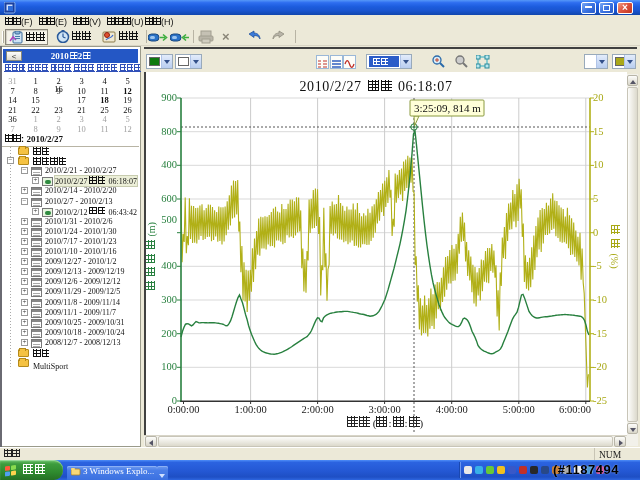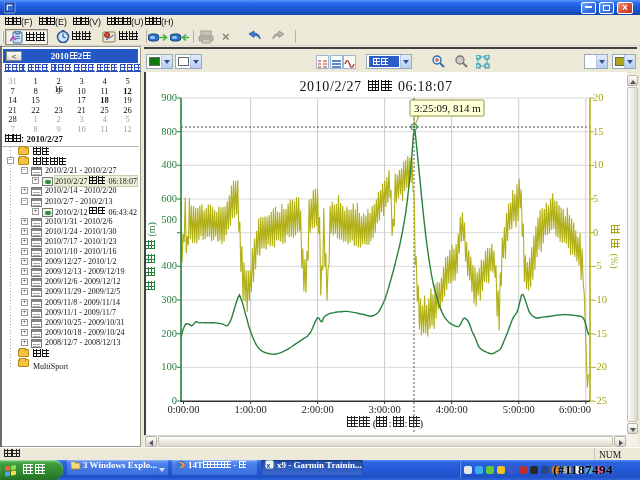--- a/index.html
+++ b/index.html
@@ -83,23 +83,23 @@
 
 
 #statusbar { left:0; top:447px; width:640px; height:13px; background:#ece9d8; border-top:1px solid #fff; font-size:9px; color:#222; }
 
 
 #taskbar { left:0; top:460px; width:640px; height:20px;
   background:linear-gradient(180deg,#4e8df8 0%,#2b63e0 12%,#2458d4 55%,#1e4fc4 85%,#2e66e0 100%); }
 #startbtn { position:absolute; left:0; top:0; width:63px; height:20px; border-radius:0 9px 9px 0;
   background:linear-gradient(180deg,#6cc26c 0%,#3d9c3d 20%,#2f8b2f 60%,#257025 100%);
   box-shadow:inset 0 1px 1px #9fdc9f; }
-.taskbtn { position:absolute; top:0; height:15px; border-radius:2px;
+.taskbtn { position:absolute; top:6px; height:15px; border-radius:2px;
   background:linear-gradient(180deg,#6f9bef 0%,#4a7ee8 30%,#3a6fdf 100%);
-  box-shadow:inset 0 1px 0 #8cb0f5; color:#fff; font-size:9px; overflow:hidden; white-space:nowrap;font-weight:bold; }
+  box-shadow:inset 0 1px 0 #8cb0f5; color:#fff; font-size:9px; overflow:hidden; white-space:nowrap; }
 .taskbtn.active { background:linear-gradient(180deg,#2450a8 0%,#2e5cc0 60%,#3a68cc 100%); box-shadow:inset 0 1px 2px #16307a; }
 .tkico { display:inline-block; width:9px; height:9px; vertical-align:-1px; margin:0 3px 0 4px; }
 </style>
 </head>
 <body>
 <div class="abs" style="left:0;top:46px;width:2px;height:401px;background:#6a6a72"></div>
 <div class="abs" id="titlebar">
   <svg class="abs" style="left:4px;top:2px" width="12" height="12">
       <rect x="0" y="0" width="11" height="11" rx="1.5" fill="#1a3f9e" stroke="#89b2ef" stroke-width="1"></rect>
       <rect x="2.5" y="2.5" width="6" height="6" fill="#cfe0ff"></rect>
@@ -199,21 +199,21 @@
     <div class="calnum " style="left:45px;top:37px">16</div>
     <div class="calnum " style="left:68px;top:48.2px">17</div>
     <div class="calnum bold" style="left:91px;top:48.2px">18</div>
     <div class="calnum " style="left:114px;top:48.2px">19</div>
     <div class="calnum " style="left:-1px;top:57.8px">21</div>
     <div class="calnum " style="left:22px;top:57.8px">22</div>
     <div class="calnum " style="left:45px;top:57.8px">23</div>
     <div class="calnum " style="left:68px;top:57.8px">21</div>
     <div class="calnum " style="left:91px;top:57.8px">25</div>
     <div class="calnum " style="left:114px;top:57.8px">26</div>
-    <div class="calnum " style="left:-1px;top:67.4px">28</div>
+    <div class="calnum " style="left:-1px;top:67.4px">36</div>
     <div class="calnum gray" style="left:22px;top:67.4px">1</div>
     <div class="calnum gray" style="left:45px;top:67.4px">2</div>
     <div class="calnum gray" style="left:68px;top:67.4px">3</div>
     <div class="calnum gray" style="left:91px;top:67.4px">4</div>
     <div class="calnum gray" style="left:114px;top:67.4px">5</div>
     <div class="calnum gray" style="left:-1px;top:77.0px">7</div>
     <div class="calnum gray" style="left:22px;top:77.0px">8</div>
     <div class="calnum gray" style="left:45px;top:77.0px">9</div>
     <div class="calnum gray" style="left:68px;top:77.0px">10</div>
     <div class="calnum gray" style="left:91px;top:77.0px">11</div>
@@ -514,36 +514,28 @@
       </svg>
       <span style="position:absolute;left:23px;top:4px;color:#fff;font-weight:bold;font-style:italic;font-size:11px;text-shadow:1px 1px 1px #1a5a1a"><span class="cj b10"></span><span class="cj b10" style="margin-left:2px"></span></span>
     </div>
     <div class="taskbtn" style="left:67px;width:90px"><span class="tkico"><svg width="10" height="9">
           <rect x="0" y="2" width="9" height="6" rx="1" fill="#f8d878" stroke="#a8842a" stroke-width="0.8"></rect>
           <rect x="0" y="1" width="4" height="2" rx="1" fill="#f8d878"></rect>
         </svg></span><span class="ser" style="vertical-align:1px">3 Windows Explo...</span></div>
     <div class="taskbtn" style="left:157px;width:11px">
       <i style="position:absolute;left:2px;top:8px;border-left:3px solid transparent;border-right:3px solid transparent;border-top:4px solid #cfe0ff"></i>
     </div>
-    <div class="taskbtn" style="left:172px;width:85px"><span class="tkico"><svg width="10" height="10">
-          <circle cx="5" cy="5" r="4.5" fill="#3a78d8"></circle>
-          <path d="M2,3 C4,1 8,2 9,5 C8,8 4,9 3,7 C5,7 7,6 6,4 C5,2.5 3,3 2,3 Z" fill="#f89838"></path>
-        </svg></span><span class="ser" style="vertical-align:1px">14T<span class="cj b7"></span><span class="cj b7"></span><span class="cj b7"></span><span class="cj b7"></span> - <span class="cj b7"></span></span></div>
-    <div class="taskbtn active" style="left:261px;width:102px"><span class="tkico"><svg width="10" height="10">
-          <rect x="0" y="0" width="9" height="9" rx="2" fill="#e8f0f8" stroke="#4a6a9a"></rect>
-          <text x="1.5" y="7.5" font-size="7" fill="#1a4a8a">x</text>
-        </svg></span><span class="ser" style="vertical-align:1px">x9 - Garmin Trainin...</span></div>
     <div style="position:absolute;left:459px;top:2px;width:1px;height:16px;background:#1a48b0;box-shadow:1px 0 0 #6a96f0"></div>
     <div style="position:absolute;left:464px;top:6px;width:8px;height:8px;border-radius:2px;background:#e8e8e8"></div>
     <div style="position:absolute;left:475px;top:6px;width:8px;height:8px;border-radius:2px;background:#38b0e8"></div>
     <div style="position:absolute;left:486px;top:6px;width:8px;height:8px;border-radius:2px;background:#68c838"></div>
     <div style="position:absolute;left:497px;top:6px;width:8px;height:8px;border-radius:2px;background:#f0c020"></div>
     <div style="position:absolute;left:508px;top:6px;width:8px;height:8px;border-radius:2px;background:#3858c8"></div>
     <div style="position:absolute;left:519px;top:6px;width:8px;height:8px;border-radius:2px;background:#c03028"></div>
     <div style="position:absolute;left:530px;top:6px;width:8px;height:8px;border-radius:2px;background:#282828"></div>
     <div style="position:absolute;left:541px;top:6px;width:8px;height:8px;border-radius:2px;background:#284888"></div>
     <div style="position:absolute;left:552px;top:6px;width:8px;height:8px;border-radius:2px;background:#c87828"></div>
     <div style="position:absolute;left:563px;top:6px;width:8px;height:8px;border-radius:2px;background:#a8a8a8"></div>
     <div style="position:absolute;left:574px;top:6px;width:8px;height:8px;border-radius:2px;background:#f0f0f0"></div>
     <div style="position:absolute;left:585px;top:6px;width:8px;height:8px;border-radius:2px;background:#4898d8"></div>
     <div style="position:absolute;left:596px;top:6px;width:8px;height:8px;border-radius:2px;background:#d04898"></div>
-    <div style="position:absolute;left:553px;top:2px;color:#000;font-weight:bold;font-size:13px;font-family:Liberation Serif, serif;letter-spacing:0.5px;text-shadow:0 0 2px rgba(255,255,255,0.5)">(#1187494</div>
+    <div style="position:absolute;left:553px;top:2px;color:#000;font-weight:bold;font-size:13px;font-family:Liberation Sans, sans-serif;letter-spacing:0.5px;text-shadow:0 0 2px rgba(255,255,255,0.5)">(#1187494</div>
   </div>
 
 </body></html>

